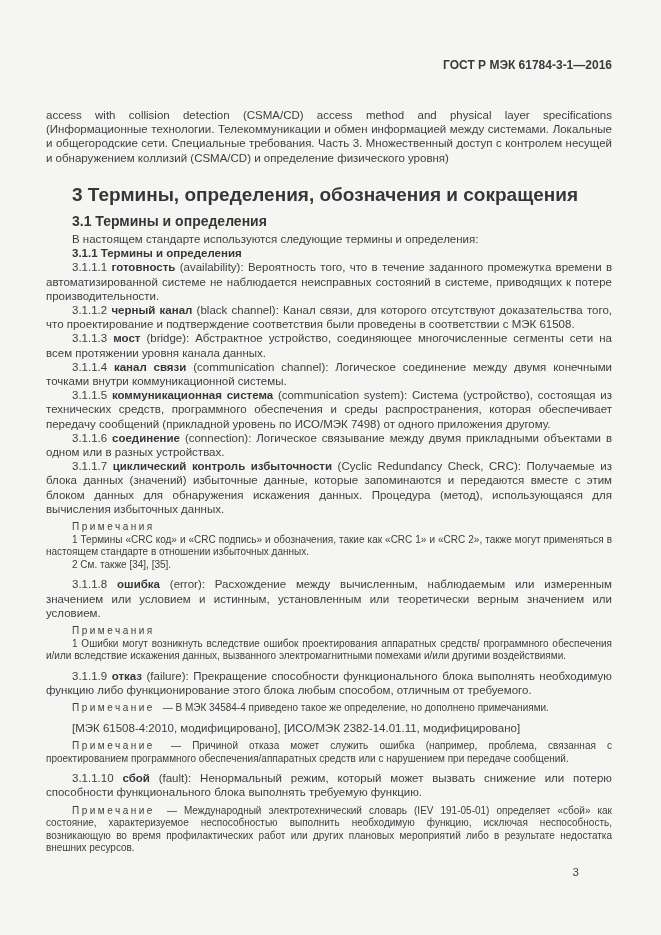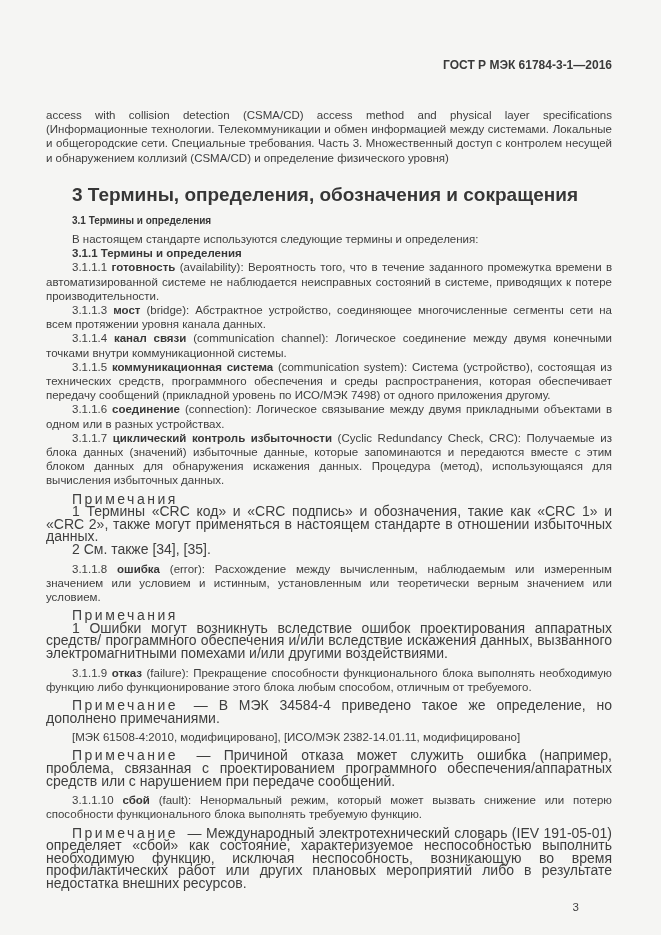--- a/index.html
+++ b/index.html
@@ -30,30 +30,30 @@
   h1.section-title {
     font-size:19px;
     line-height:17px;
     font-weight:bold;
     color:#363636;
     margin:21px 0 11px 0;
     padding-left:26px;
     text-align:left;
   }
   h2.subsection-title {
-    font-size:10px;
+    font-size:14px;
     line-height:14.2px;
     font-weight:bold;
     color:#363636;
     margin:0 0 4px 0;
     padding-left:26px;
     text-align:left;
   }
   .notes {
-    font-size:14px;
+    font-size:10px;
     line-height:12.6px;
     margin:5px 0 6px 0;
     text-align:justify;
   }
   .notes .note-label-line { padding-left:26px; }
   .note-label { letter-spacing:2.5px; }
   .note-item { text-indent:26px; }
   .note-single { text-indent:26px; }
   .note-single .note-text { margin-left:5px; }
   .ref-line { text-indent:26px; }
@@ -82,20 +82,25 @@
     <p class="indent">В настоящем стандарте используются следующие термины и определения:</p>
 
     <p class="indent b">3.1.1 Термины и определения</p>
 
     <p class="indent">
       <span>3.1.1.1</span>
       <span class="b">готовность</span>
       <span>(availability): Вероятность того, что в течение заданного промежутка времени в автоматизированной системе не наблюдается неисправных состояний в системе, приводящих к потере производительности.</span>
     </p>
 
+    <p class="indent">
+      <span>3.1.1.2</span>
+      <span class="b">черный канал</span>
+      <span>(black channel): Канал связи, для которого отсутствуют доказательства того, что проектирование и подтверждение соответствия были проведены в соответствии с МЭК 61508.</span>
+    </p>
 
     <p class="indent">
       <span>3.1.1.3</span>
       <span class="b">мост</span>
       <span>(bridge): Абстрактное устройство, соединяющее многочисленные сегменты сети на всем протяжении уровня канала данных.</span>
     </p>
 
     <p class="indent">
       <span>3.1.1.4</span>
       <span class="b">канал связи</span>

